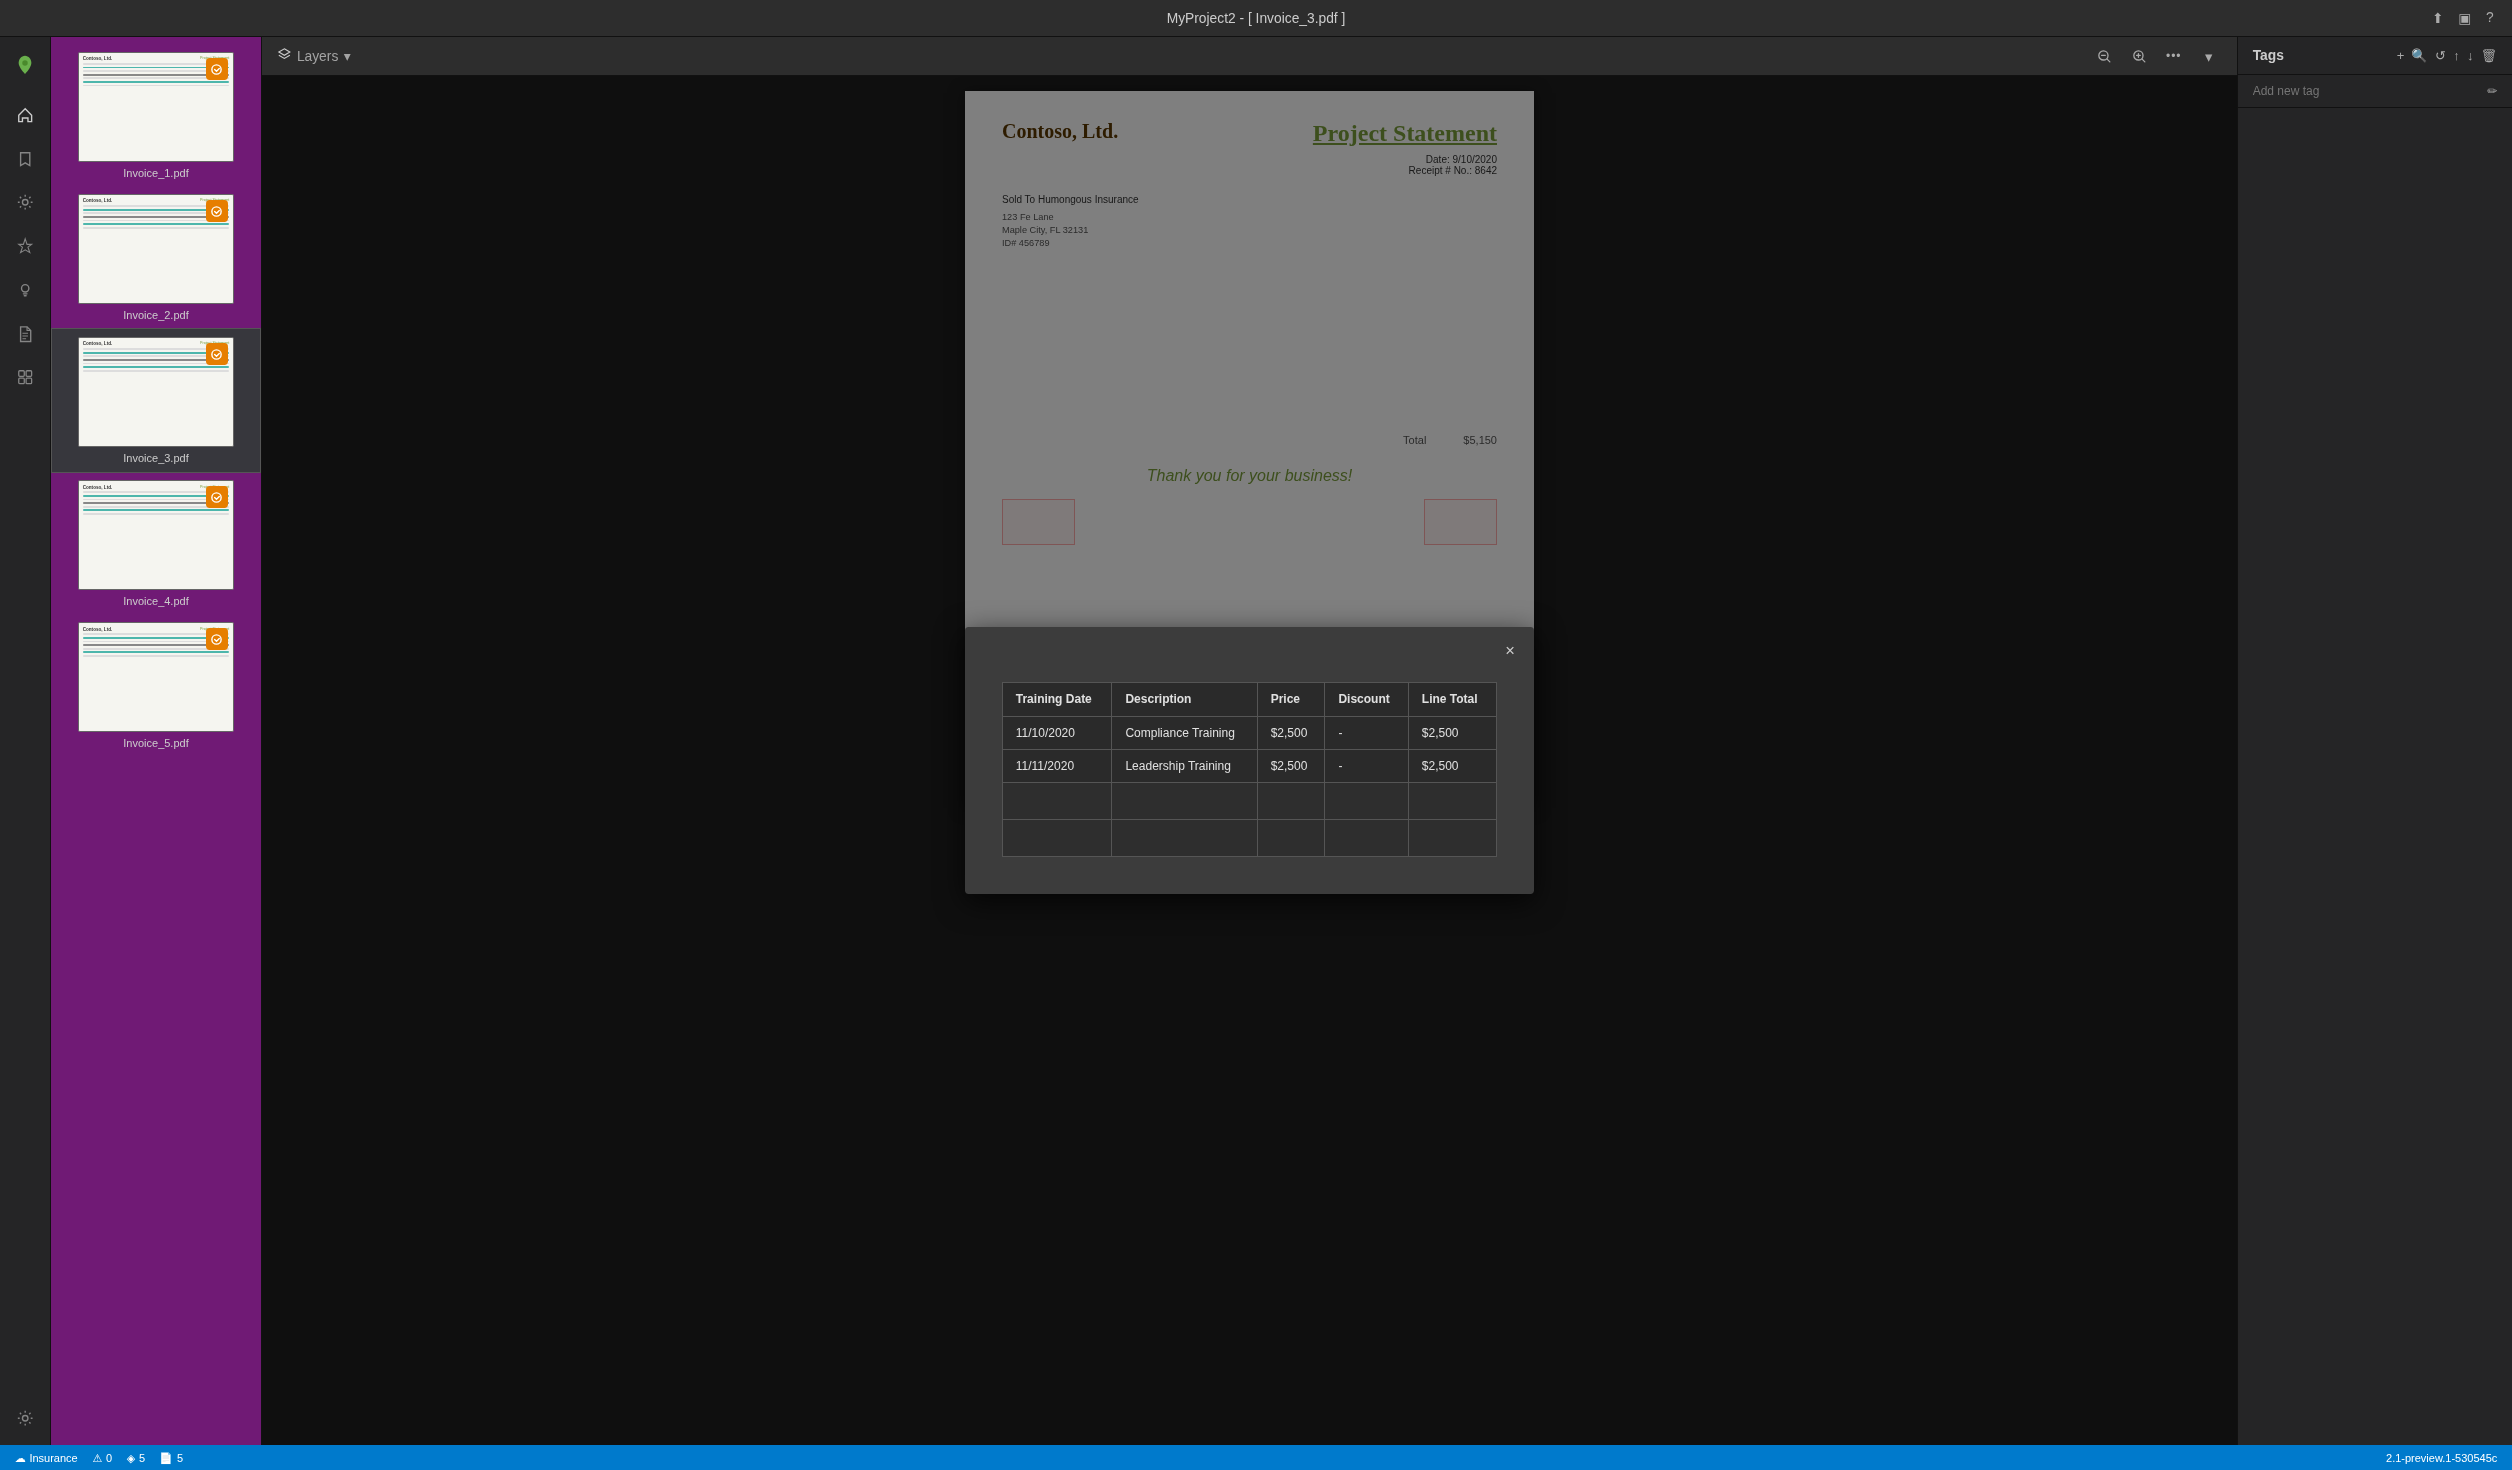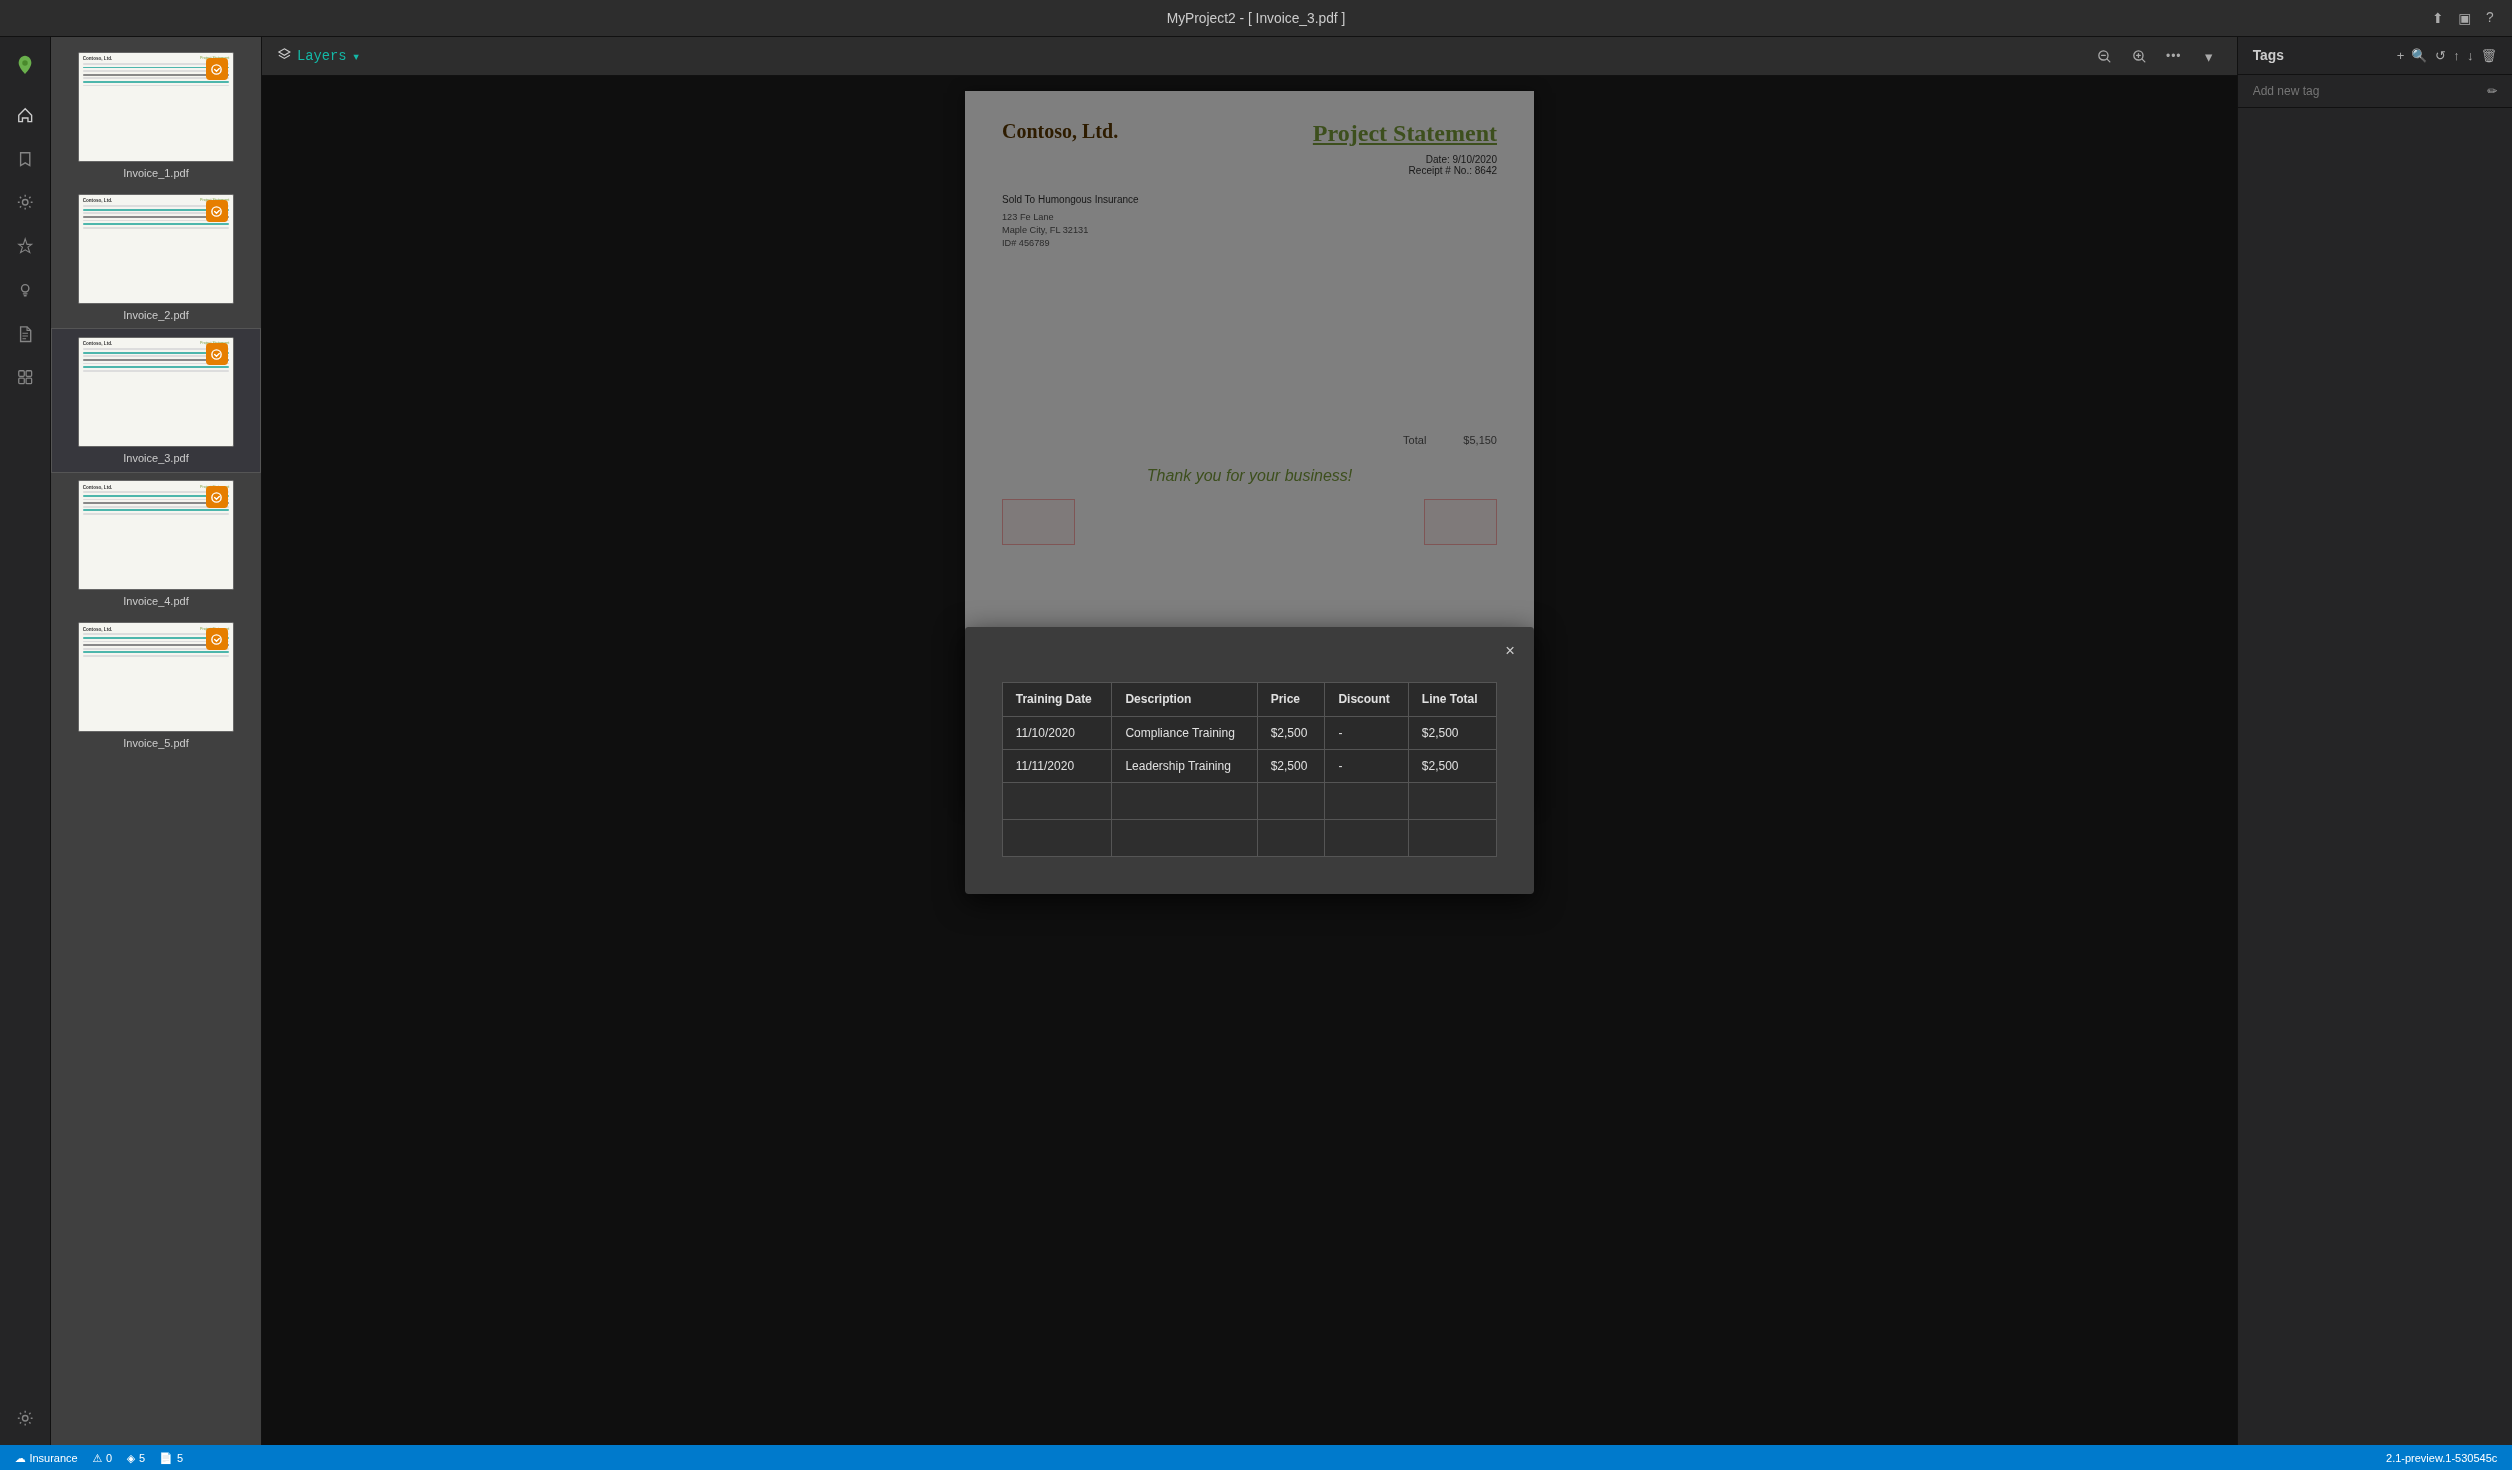--- a/index.html
+++ b/index.html
@@ -52,21 +52,21 @@
     }
     .activity-icon.active { color: #ffffff; }
     .activity-icon.logo { color: #6ab04c; margin-bottom: 7.3px; }
     .activity-bar-bottom {
       margin-top: auto;
     }
 
     
     .file-panel {
       width: 211px;
-      background: #404040;
+      background: #701a75;
       border-right: 0.9px solid #111;
       display: flex;
       flex-direction: column;
       overflow: hidden;
       flex-shrink: 0;
     }
     .file-list {
       flex: 1;
       overflow-y: auto;
       padding: 7.3px 0;
@@ -147,23 +147,22 @@
       padding: 0 14.7px;
       gap: 7.3px;
       border-bottom: 0.9px solid #111;
       flex-shrink: 0;
     }
     .toolbar-layers {
       display: flex;
       align-items: center;
       gap: 5.5px;
       cursor: pointer;
-      color: #14b8a6;
+      color: #a3a3a3;
       font-size: 13.8px;
-      font-family: Liberation Mono, monospace;
     }
     .toolbar-layers svg { width: 14.7px; height: 14.7px; }
     .toolbar-spacer { flex: 1; }
     .toolbar-btn {
       width: 27.5px;
       height: 27.5px;
       display: flex;
       align-items: center;
       justify-content: center;
       cursor: pointer;

